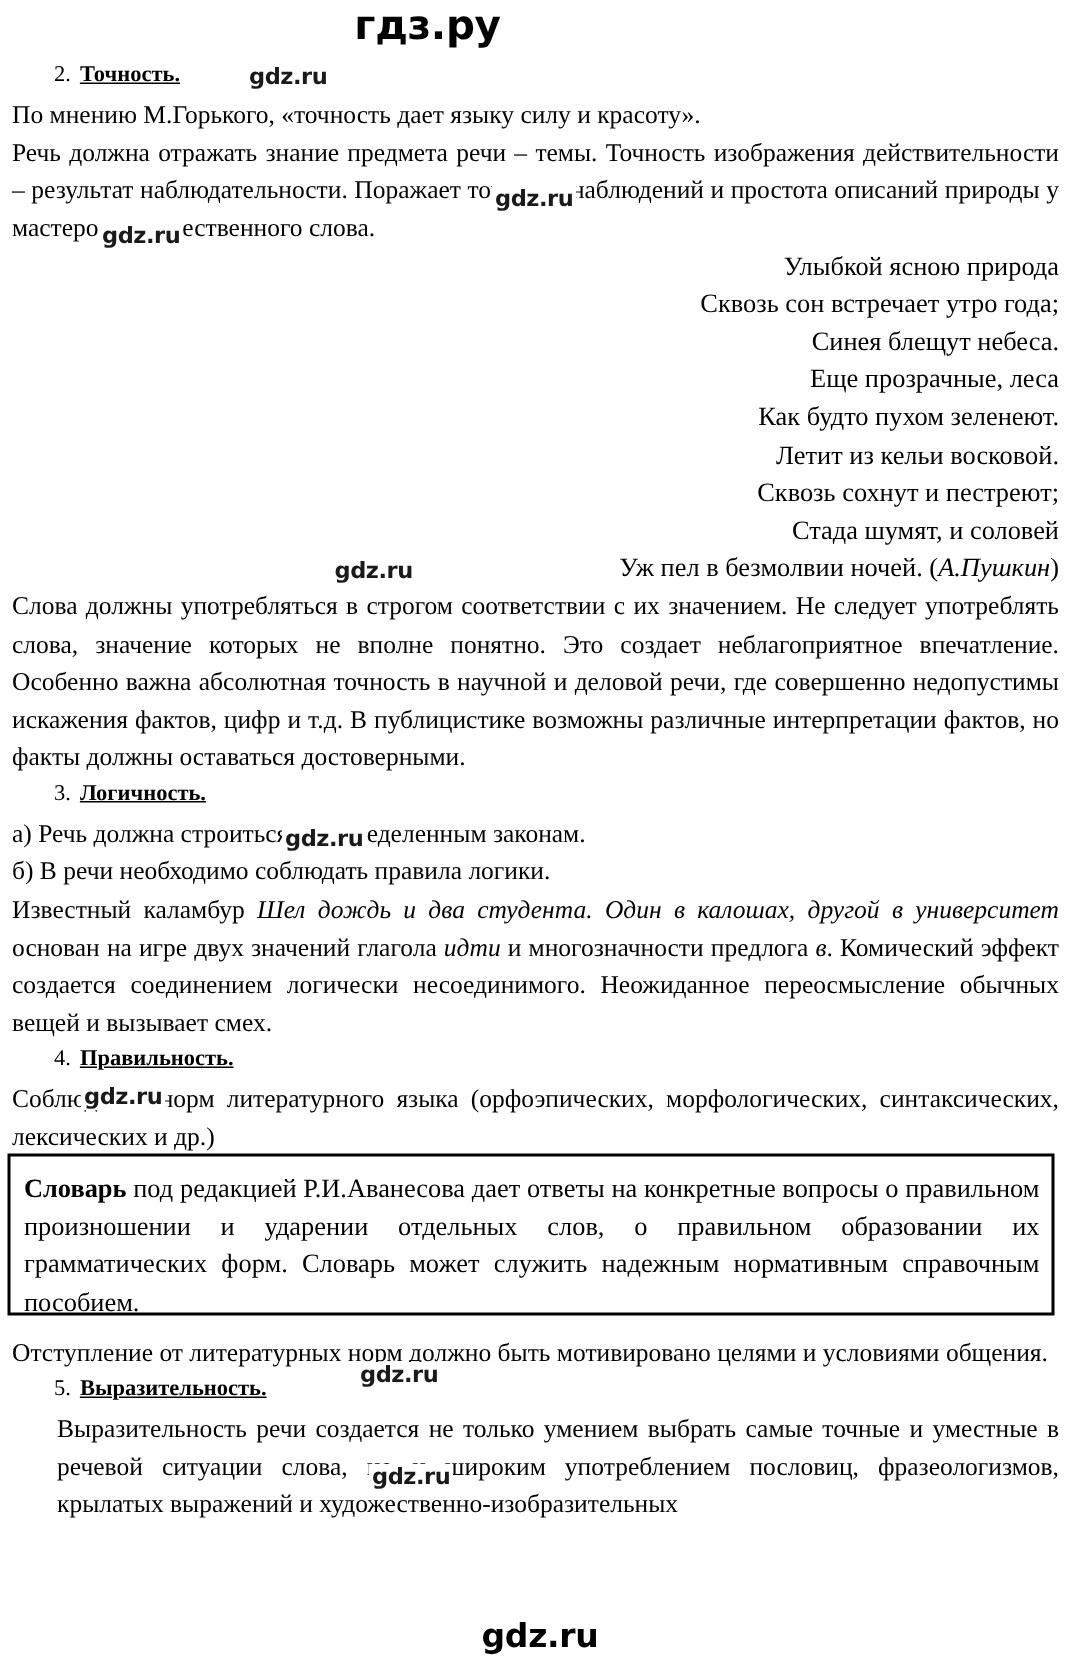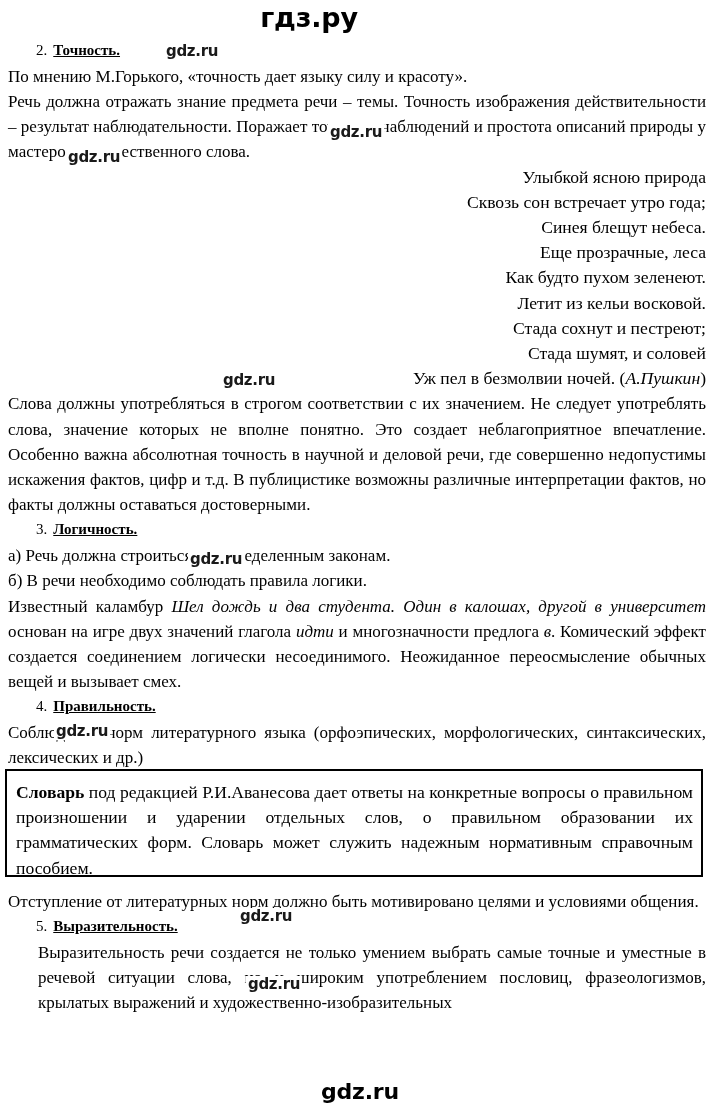--- a/index.html
+++ b/index.html
@@ -33,21 +33,20 @@
     text-align: center;
     user-select: none;
   }
   .logo-top {
     position: absolute;
     left: 0;
     top: 2px;
     width: 570px;
     font-size: 27px;
     line-height: 32px;
-    padding-left: 24px;
   }
   .logo-bottom {
     position: absolute;
     left: 0;
     top: 1079px;
     width: 720px;
     font-size: 22px;
     line-height: 26px;
   }
 
@@ -150,21 +149,21 @@
 
     <p class="just">Речь должна отражать знание предмета речи – темы. Точность изображения действительности – результат наблюдательности. Поражает точность наблюдений и простота описаний природы у мастеров художественного слова.</p>
 
     <div>
       <p class="verse">Улыбкой ясною природа</p>
       <p class="verse">Сквозь сон встречает утро года;</p>
       <p class="verse">Синея блещут небеса.</p>
       <p class="verse">Еще прозрачные, леса</p>
       <p class="verse">Как будто пухом зеленеют.</p>
       <p class="verse">Летит из кельи восковой.</p>
-      <p class="verse">Стада сохнут и пестреют;</p>
+      <p class="verse">Сквозь сохнут и пестреют;</p>
       <p class="verse">Стада шумят, и соловей</p>
       <p class="verse"><span>Уж пел в безмолвии ночей. (</span><span class="ital">А.Пушкин</span><span>)</span></p>
     </div>
 
     <p class="just">Слова должны употребляться в строгом соответствии с их значением. Не следует употреблять слова, значение которых не вполне понятно. Это создает неблагоприятное впечатление. Особенно важна абсолютная точность в научной и деловой речи, где совершенно недопустимы искажения фактов, цифр и т.д. В публицистике возможны различные интерпретации фактов, но факты должны оставаться достоверными.</p>
 
     <div class="heading-row">
       <span class="heading-num">3.</span><span class="heading-title">Логичность.</span>
     </div>
 

